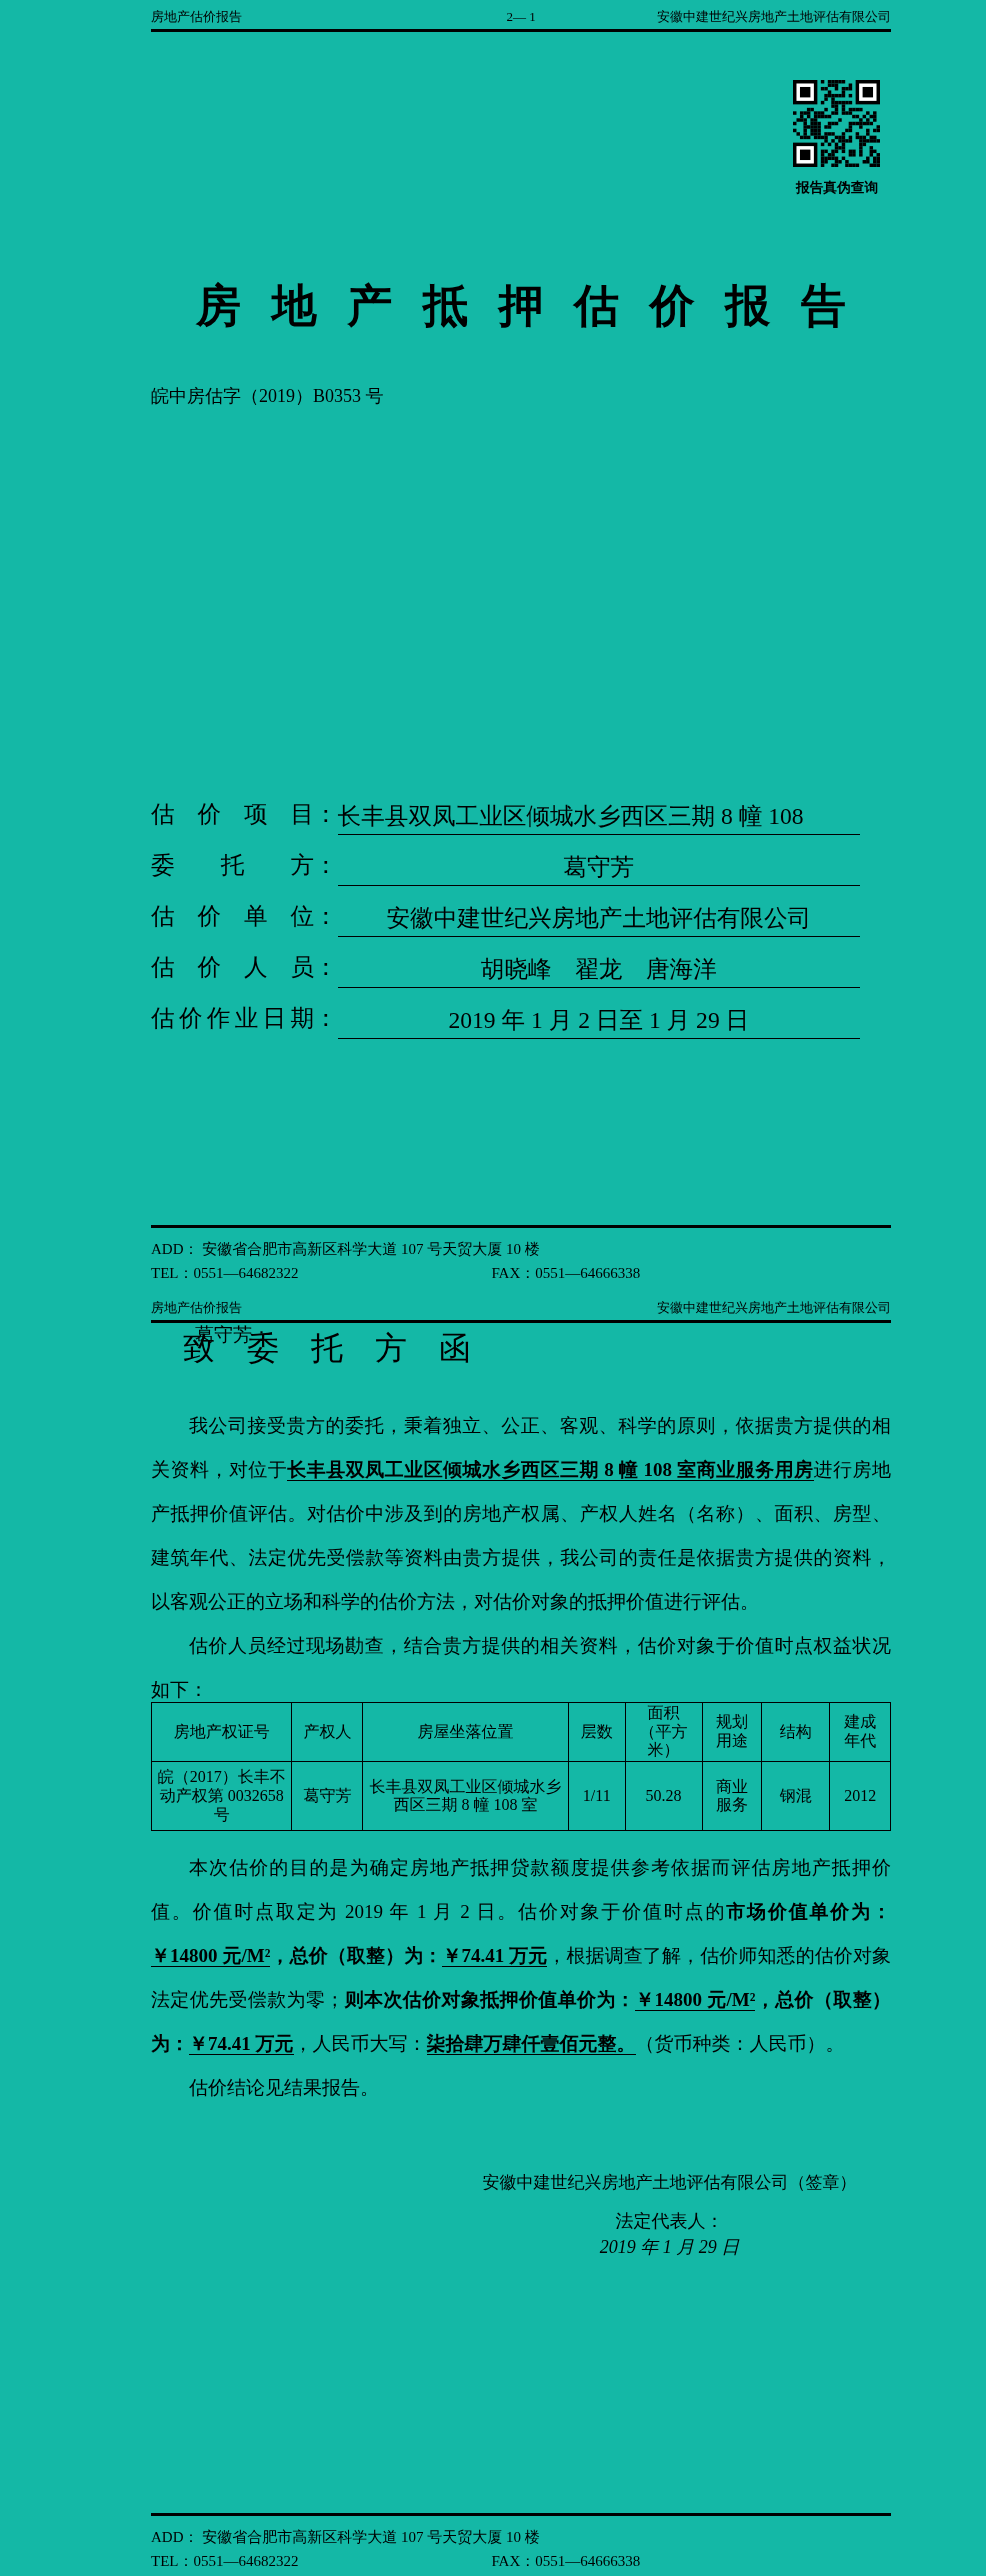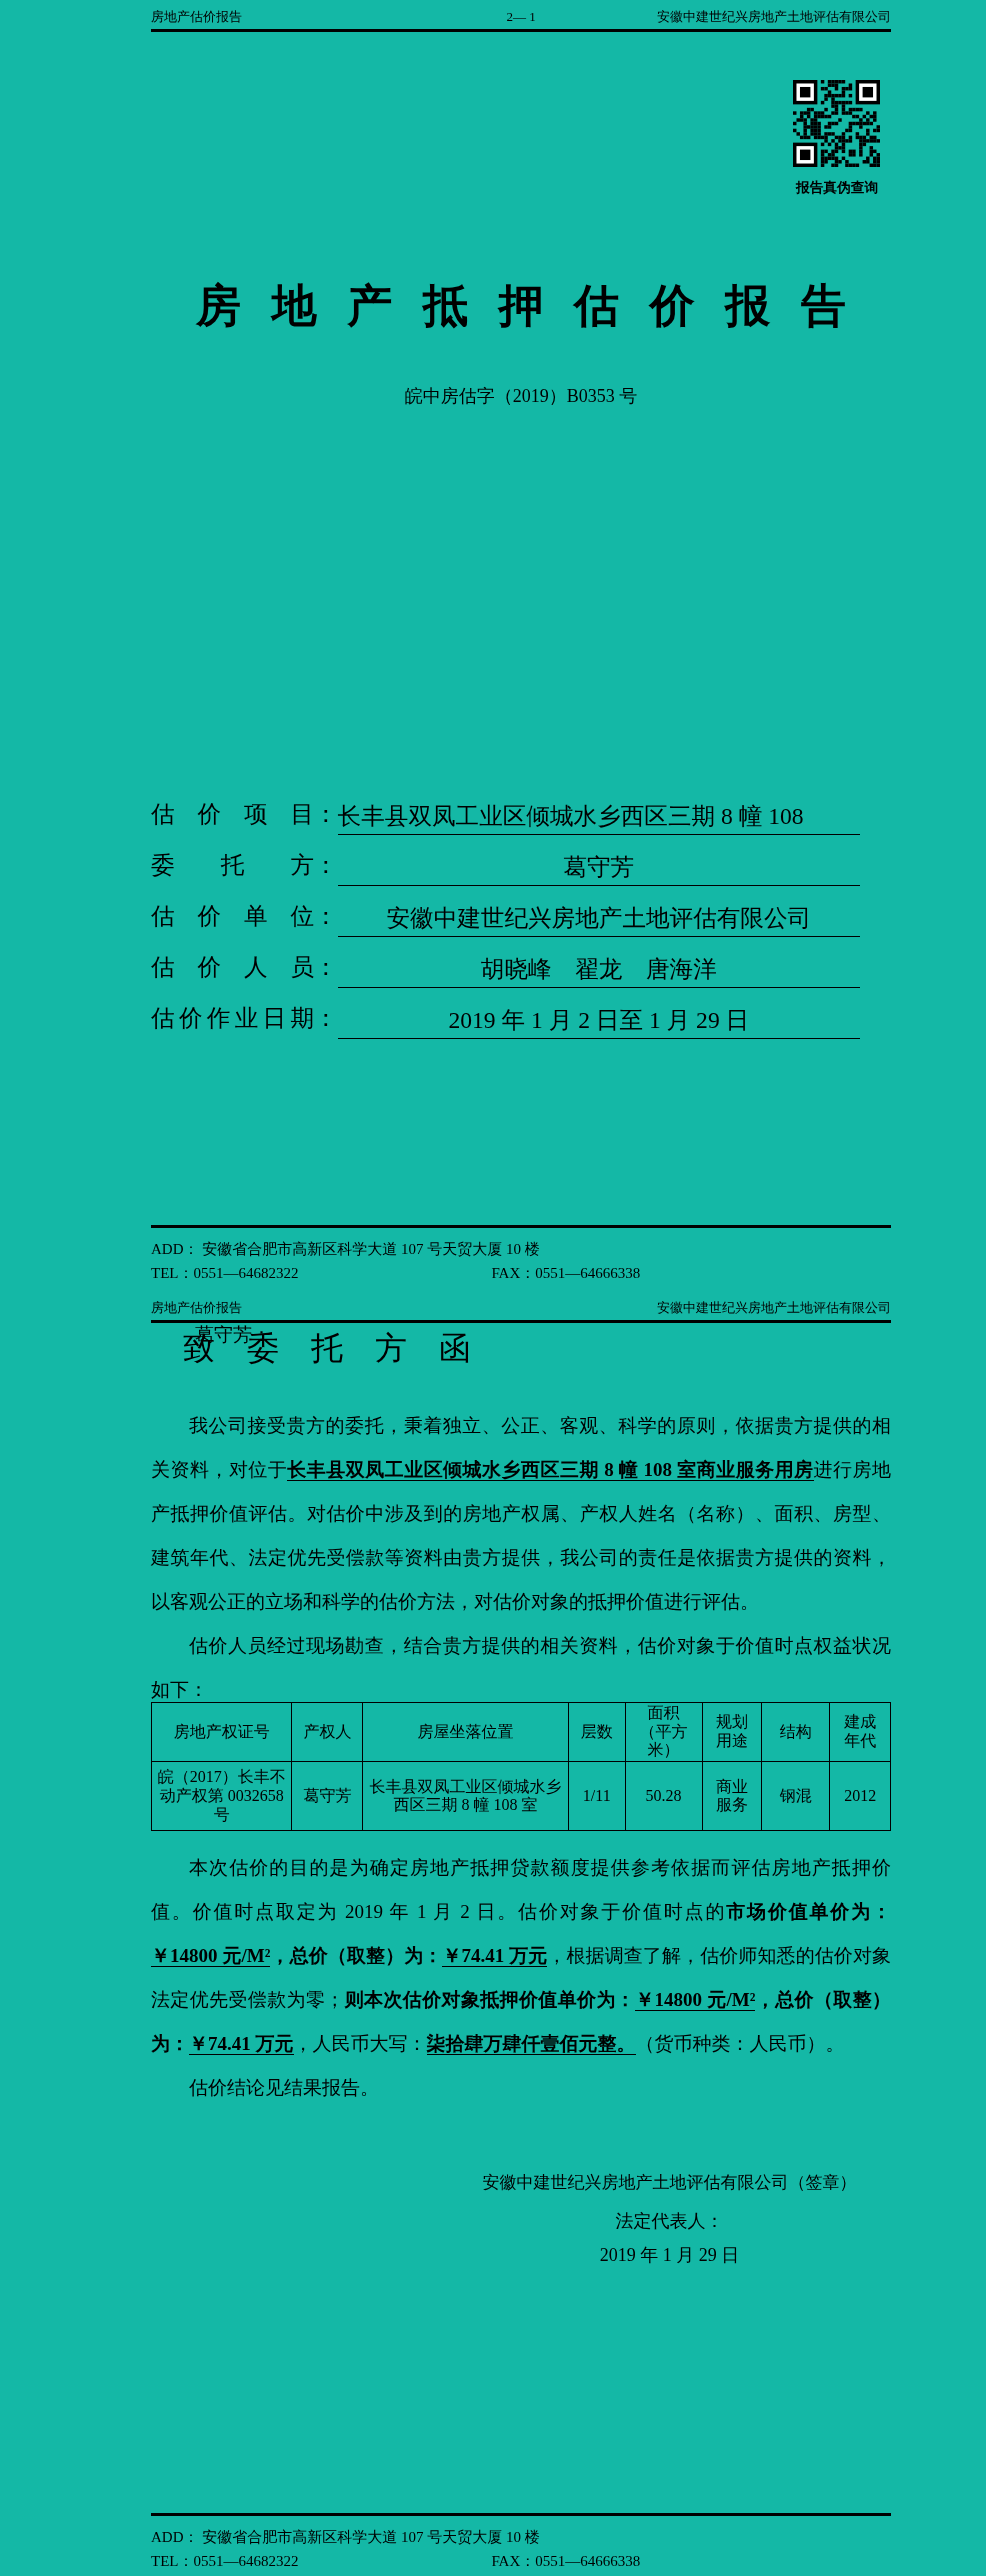--- a/index.html
+++ b/index.html
@@ -31,21 +31,21 @@
     text-align:center;font-size:13.7px;font-weight:bold;
   }
   
   #report-title{
     position:absolute;left:151px;top:276px;width:740px;
     text-align:center;font-size:45px;font-weight:bold;
     letter-spacing:0.68em;text-indent:0.68em;white-space:nowrap;
   }
   #report-number{
     position:absolute;left:151px;top:384px;width:740px;
-    text-align:center;font-size:18px;
+    font-size:18px;
   }
   
   #form{position:absolute;left:151px;top:784px;width:709px;font-size:23.6px;}
   .frow{display:flex;height:51px;align-items:flex-end;}
   .flabel{
     flex:none;width:163px;
     text-align:justify;text-align-last:justify;
     padding-bottom:5px;white-space:nowrap;
   }
   .fcolon{flex:none;width:23.6px;padding-bottom:5px;}
@@ -90,21 +90,21 @@
     border:1.2px solid #000;font-weight:normal;
     white-space:pre-line;vertical-align:middle;
     padding:1.2px 2.5px;text-indent:0;
   }
   #rights-table td{padding:6.2px 2.5px;}
   
   .sig{margin-top:62px;margin-left:auto;width:443px;text-align:center;
        line-height:normal;text-indent:0;}
   .sig-company{font-size:17px;line-height:22.4px;}
   .sig-rep{font-size:18px;margin-top:16px;line-height:21px;}
-  .sig-date{font-size:18px;margin-top:13px;line-height:21px;}
+  .sig-date{font-size:18px;margin-top:5px;line-height:21px;font-style:italic;}
 </style>
 </head>
 <body>
 
 <div class="canvas">
 
   <div class="page-header" id="hdr1">
     <span>房地产估价报告</span>
     <span class="hdr-center">2— 1</span>
     <span>安徽中建世纪兴房地产土地评估有限公司</span>

